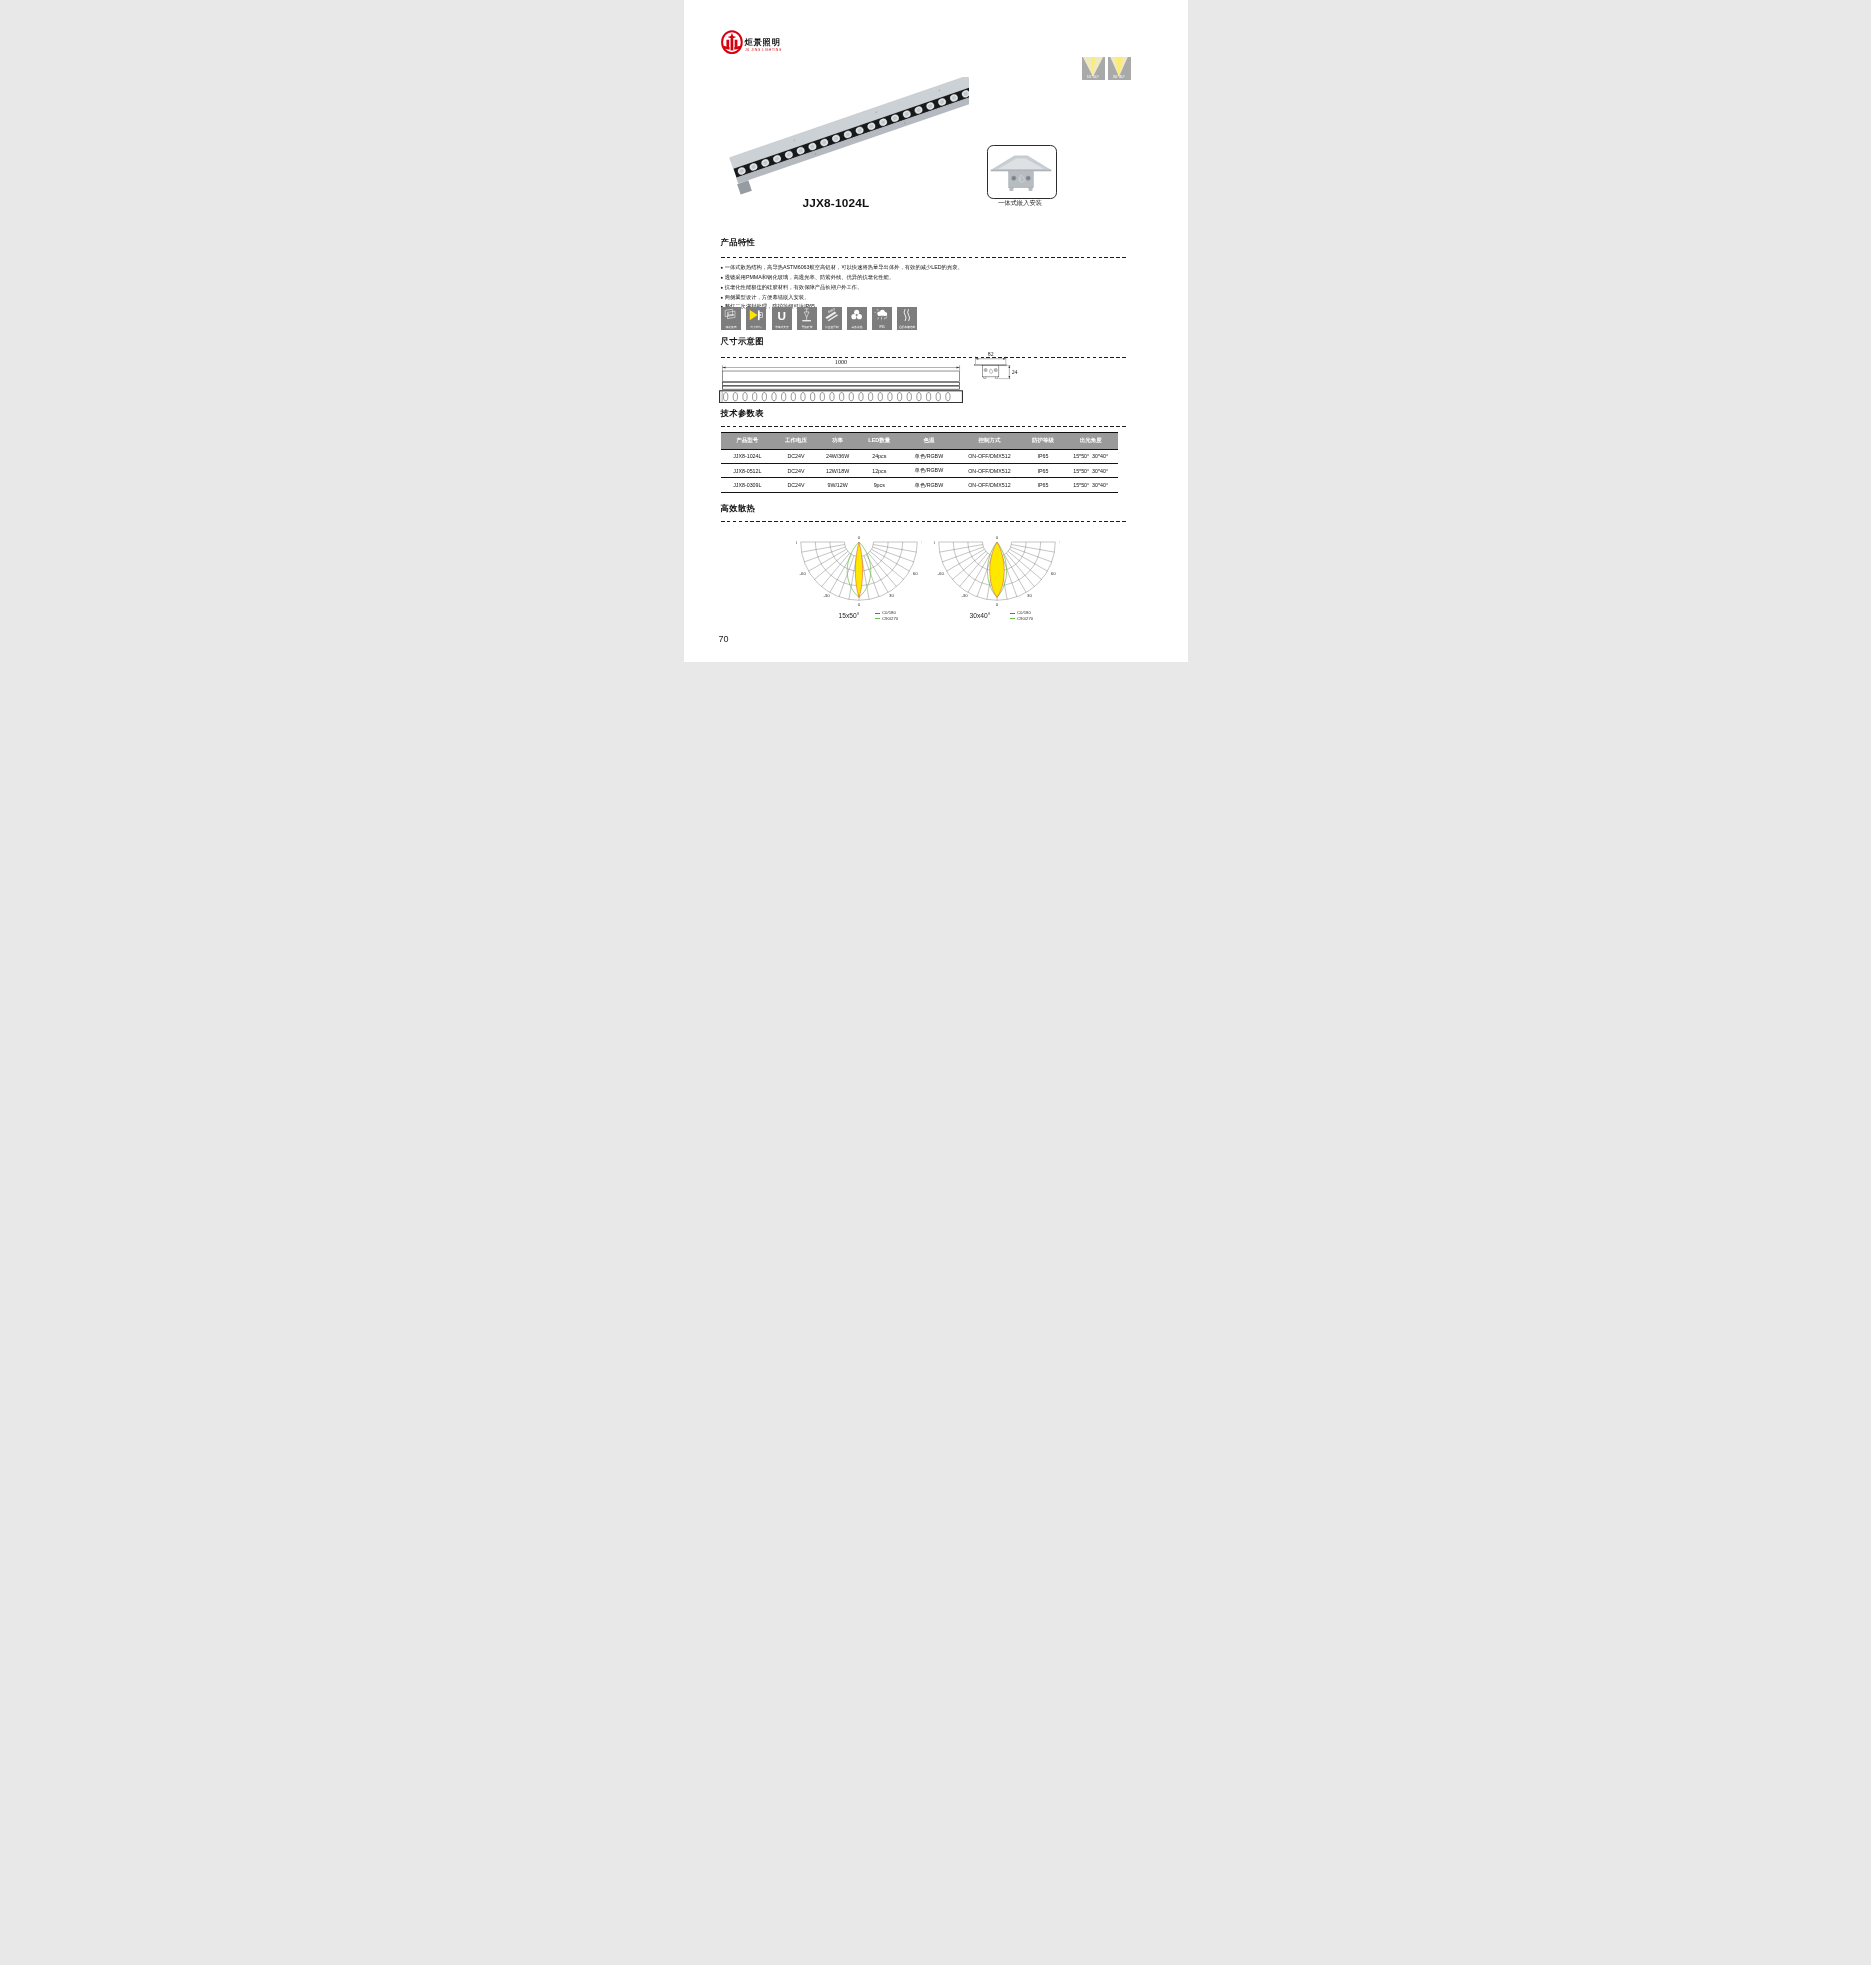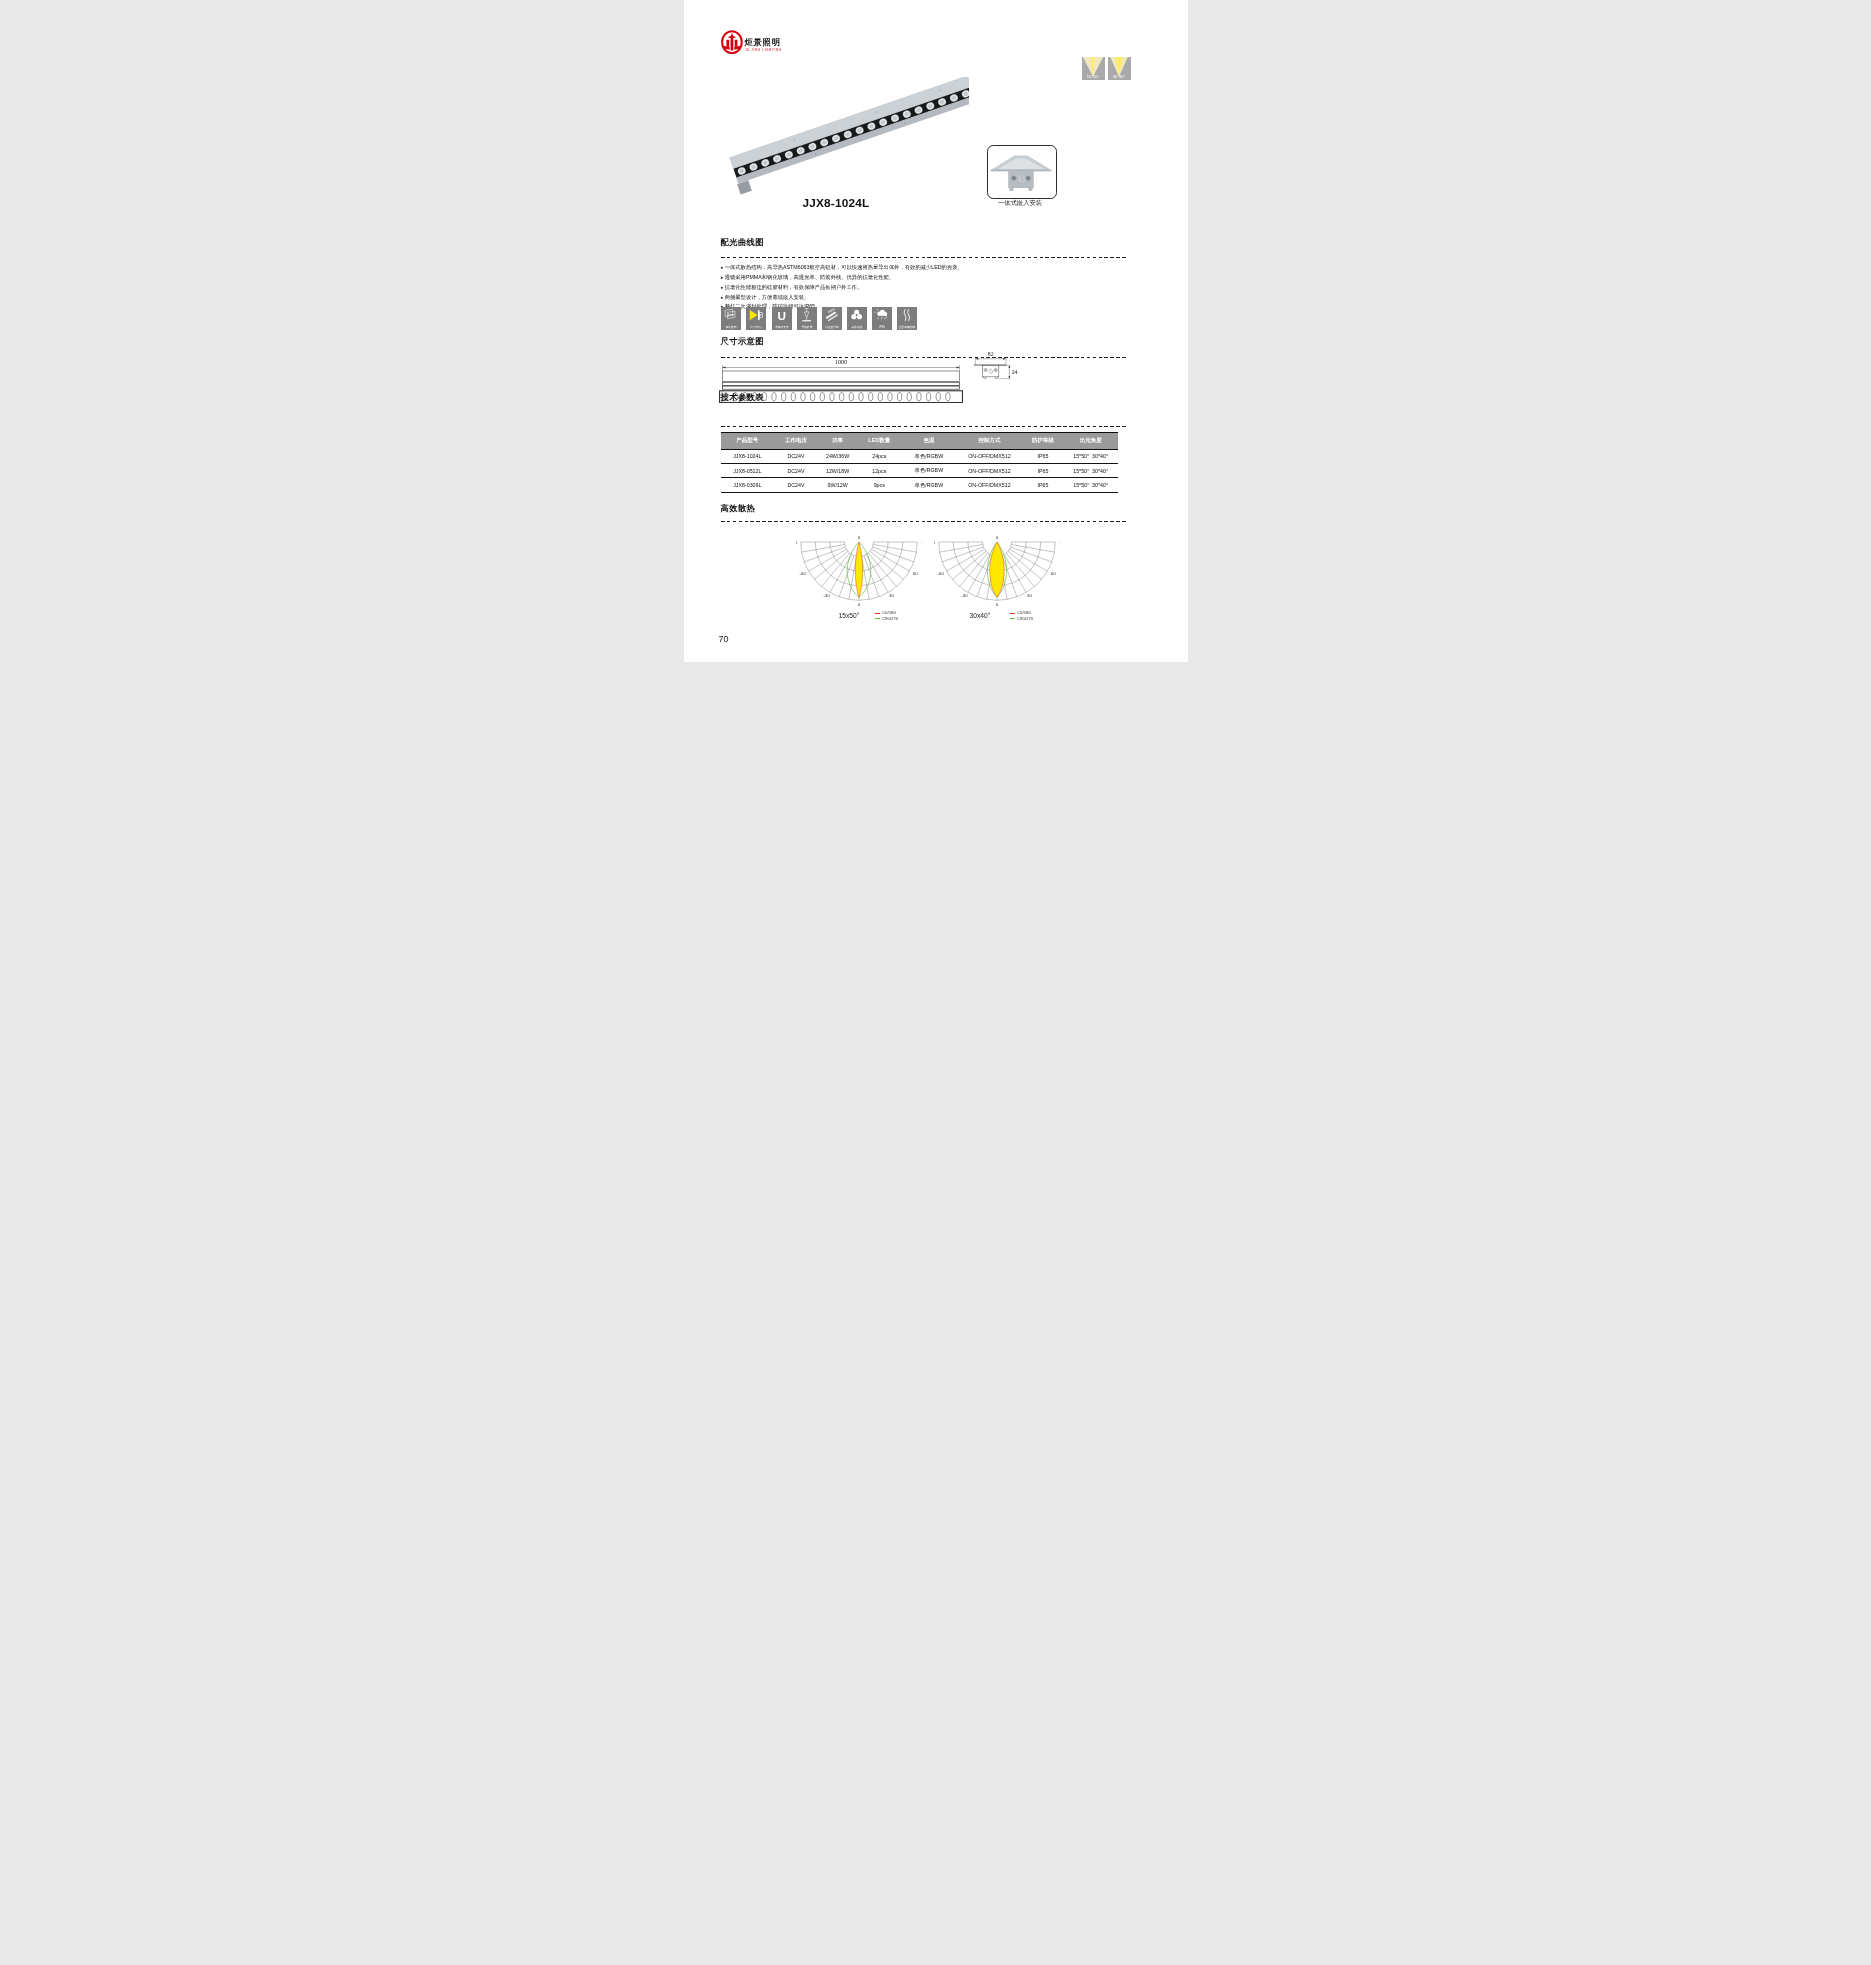--- a/index.html
+++ b/index.html
@@ -139,21 +139,21 @@
       <path d="M74 98 h8 M78 94 v8" stroke="#5d6368" stroke-width="1.2" fill="none"></path>
       <circle cx="122" cy="98" r="6.5" fill="#8c9298" stroke="#6f757b" stroke-width="1"></circle>
       <path d="M118 98 h8 M122 94 v8" stroke="#5d6368" stroke-width="1.2" fill="none"></path>
       <path d="M100 88 c-7 9 -8 16 -2 21 c3 3 9 2 11 -2 c3 -7 -1 -13 -9 -19 z M100 96 c-3 5 -3 9 0 11" fill="none" stroke="#e4e7e9" stroke-width="1.5"></path>
       <rect x="66" y="127" width="10" height="9" fill="#b7bcc1" stroke="#9aa0a5" stroke-width="1"></rect>
       <rect x="124" y="127" width="10" height="9" fill="#b7bcc1" stroke="#9aa0a5" stroke-width="1"></rect>
     </svg>
   </div>
   <div class="install-caption">一体式嵌入安装</div>
 
-  <div class="sec-title" style="top:237px;">配光曲线图</div>
+  <div class="sec-title" style="top:237px;">产品特性</div>
   <div class="dash-line" style="top:257px;"></div>
 
   <div class="feat-line" style="top:264px;"><span class="bullet">●</span><span>一体式散热结构，高导热ASTM6063航空高铝材，可以快速将热量导出体外，有效的减少LED的光衰。</span></div>
   <div class="feat-line" style="top:274px;"><span class="bullet">●</span><span>透镜采用PMMA和钢化玻璃，高透光率、防紫外线、优异的抗老化性能。</span></div>
   <div class="feat-line" style="top:284px;"><span class="bullet">●</span><span>抗老化性能极佳的硅胶材料，有效保障产品长期户外工作。</span></div>
   <div class="feat-line" style="top:294px;"><span class="bullet">●</span><span>两侧翼型设计，方便幕墙嵌入安装。</span></div>
   <div class="feat-line" style="top:303px;"><span class="bullet">●</span><span>整灯二次灌封处理，防护等级可达IP65。</span></div>
 
   <div class="tile" style="left:37px;top:307px;">
     <svg width="17.7" height="15.7" viewBox="0 0 45 40">
@@ -292,21 +292,21 @@
         <ellipse cx="434.35" cy="17" rx="5.5" ry="10.5" fill="#fff" stroke="#222" stroke-width="1.2"></ellipse>
         <ellipse cx="458.90000000000003" cy="17" rx="5.5" ry="10.5" fill="#fff" stroke="#222" stroke-width="1.2"></ellipse>
         <ellipse cx="483.45" cy="17" rx="5.5" ry="10.5" fill="#fff" stroke="#222" stroke-width="1.2"></ellipse>
         <ellipse cx="508" cy="17" rx="5.5" ry="10.5" fill="#fff" stroke="#222" stroke-width="1.2"></ellipse>
         <ellipse cx="532.5500000000001" cy="17" rx="5.5" ry="10.5" fill="#fff" stroke="#222" stroke-width="1.2"></ellipse>
         <ellipse cx="557.1" cy="17" rx="5.5" ry="10.5" fill="#fff" stroke="#222" stroke-width="1.2"></ellipse>
         <ellipse cx="581.65" cy="17" rx="5.5" ry="10.5" fill="#fff" stroke="#222" stroke-width="1.2"></ellipse>
       </g>
   </svg>
 
-  <div class="sec-title" style="top:392px;">技术参数表</div>
+  <div class="sec-title" style="top:408px;">技术参数表</div>
   <div class="dash-line" style="top:426px;"></div>
 
   <div class="ptable">
     <div class="prow phead">
       <div class="cell">产品型号</div>
       <div class="cell">工作电压</div>
       <div class="cell">功率</div>
       <div class="cell">LED数量</div>
       <div class="cell">色温</div>
       <div class="cell">控制方式</div>

